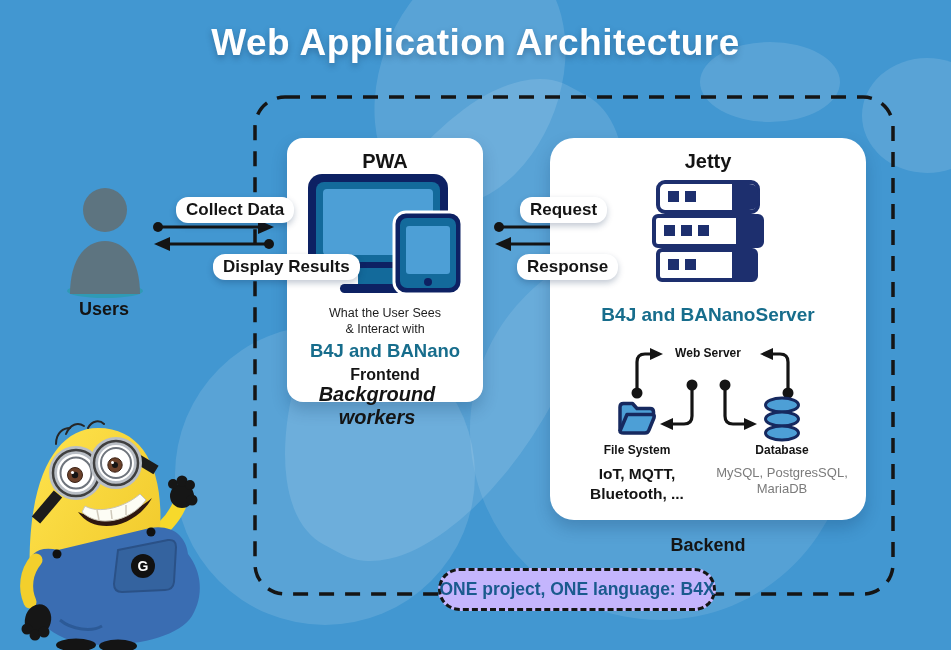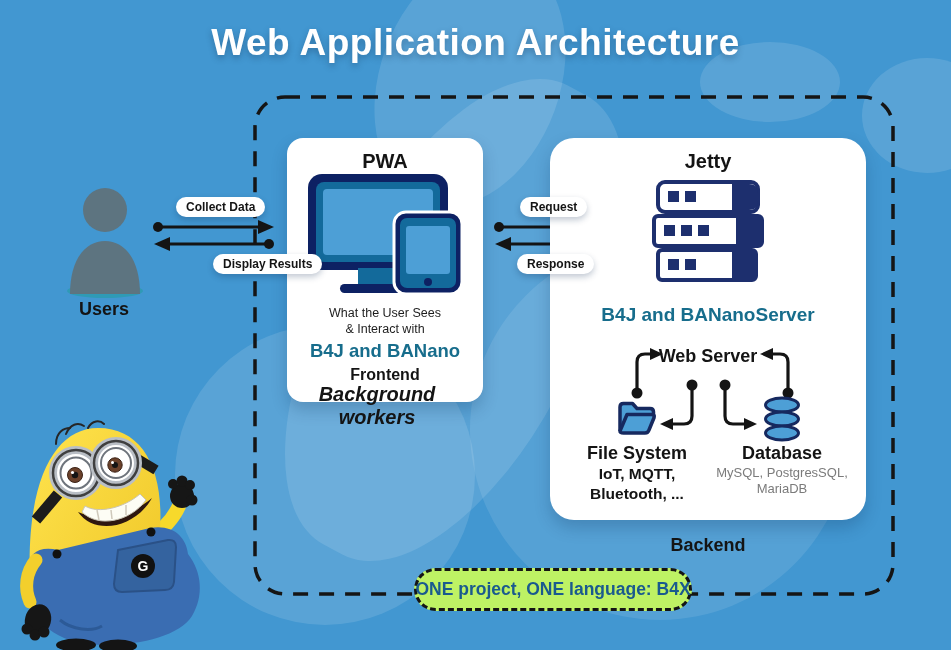--- a/index.html
+++ b/index.html
@@ -16,39 +16,39 @@
     text-shadow:0 3px 6px rgba(20,50,80,0.35);
   }
   .backend-border{position:absolute;left:250px;top:92px;z-index:1;}
   .card{
     position:absolute;background:#ffffff;border-radius:18px;
     box-shadow:0 8px 16px rgba(10,40,80,0.22);z-index:2;
   }
   .card-title{position:absolute;left:0;right:0;text-align:center;font-size:20px;font-weight:700;}
   .pill{
     position:absolute;z-index:3;background:#ffffff;border-radius:12px;
-    padding:3px 10px;font-size:12px;font-weight:600;white-space:nowrap;
+    padding:3px 10px;font-size:17px;font-weight:600;white-space:nowrap;
     box-shadow:0 3px 6px rgba(10,40,80,0.25);color:#141414;
   }
   .arrows{position:absolute;z-index:2;}
   .teal{color:#176d8c;}
   .center{text-align:center;}
   .abs{position:absolute;}
   .users-label{position:absolute;left:58px;top:299px;width:92px;text-align:center;font-size:18px;font-weight:700;z-index:2;}
   .backend-label{position:absolute;left:648px;top:535px;width:120px;text-align:center;font-size:18px;font-weight:700;z-index:2;}
   .footer-pill{
-    position:absolute;left:414px;top:568px;width:278px;height:43px;z-index:5;
-    background:#bef264;border:3.5px dashed #151515;border-radius:23px;
+    position:absolute;left:438px;top:568px;width:278px;height:43px;z-index:5;
+    background:#c4b5fd;border:3.5px dashed #151515;border-radius:23px;
     display:flex;align-items:center;justify-content:center;
     font-size:17.5px;font-weight:700;color:#1a5a8e;white-space:nowrap;
   }
   .small-desc{font-size:12.5px;line-height:1.18;color:#1d1d1d;}
   .sub-gray{font-size:13px;line-height:1.2;color:#7b7b7b;}
   .sub-black{font-size:15.5px;line-height:1.25;font-weight:600;color:#141414;}
-  .lbl-bold{font-size:18px;font-weight:700;color:#141414;}
+  .lbl-bold{font-size:12px;font-weight:700;color:#141414;}
 </style>
 </head>
 <body>
 
 <div class="stage">
 
   <div class="blob" style="left:380px;top:-50px;width:180px;height:260px;transform:rotate(20deg);"></div>
   <div class="blob" style="left:700px;top:42px;width:140px;height:80px;"></div>
   <div class="blob" style="left:862px;top:58px;width:130px;height:115px;"></div>
   <div class="blob" style="left:330px;top:60px;width:250px;height:520px;border-radius:46%;transform:rotate(28deg);"></div>

